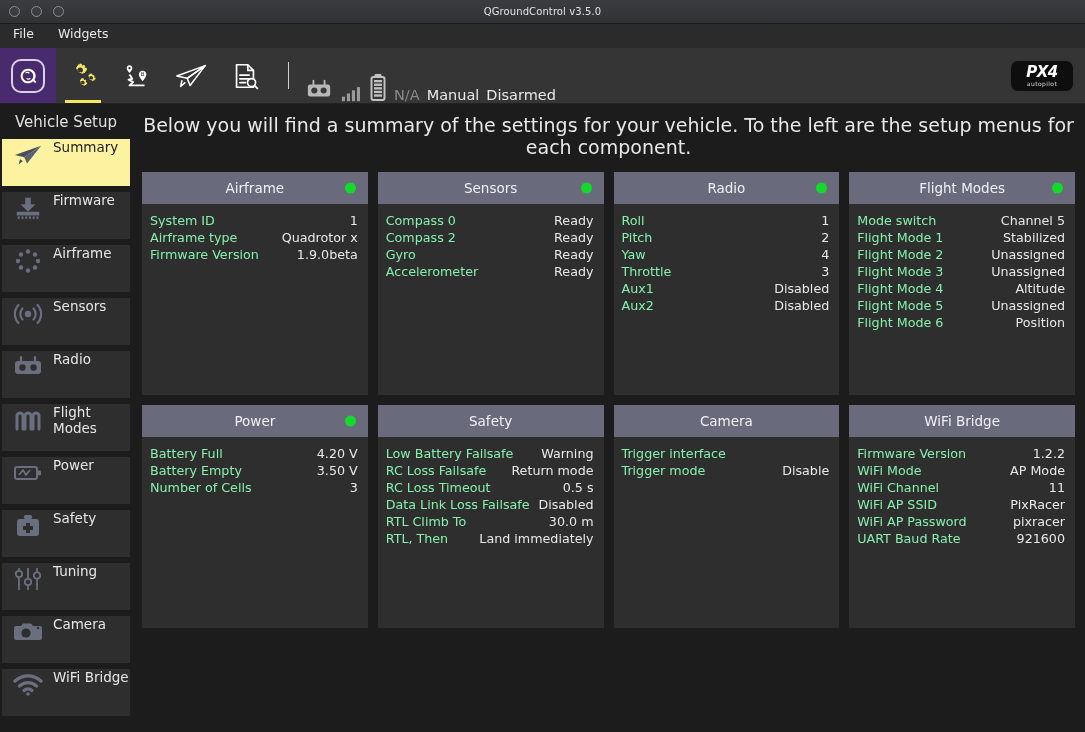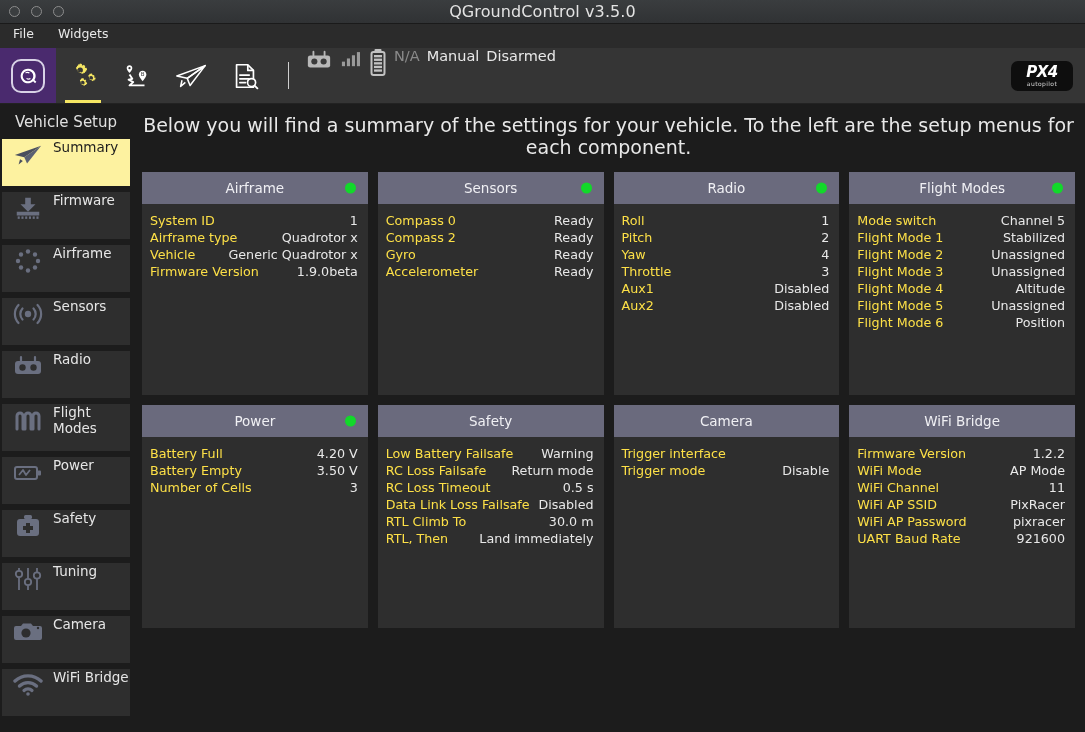--- a/index.html
+++ b/index.html
@@ -18,21 +18,21 @@
     position: relative;
     border-bottom: 1px solid #1a1a1a;
   }
   .wbtns { display: flex; gap: 11px; padding-left: 9px; }
   .wbtn {
     width: 11px; height: 11px; border-radius: 50%;
     background: #3b3e40; border: 1px solid #8c8c8c;
   }
   .title-text {
     position: absolute; left: 0; right: 0; text-align: center;
-    font-size: 16px; color: #e3e3e3; letter-spacing: .1px;
+    font-size: 10px; color: #e3e3e3; letter-spacing: .1px;
     pointer-events: none;
   }
 
   
   .menubar {
     height: 24px; background: #2b2b2b;
     display: flex; align-items: flex-start;
     padding-left: 10px; gap: 18px;
   }
   .menu-item {
@@ -63,21 +63,21 @@
   }
   .tb-btn.sel::after {
     content:""; position: absolute; left: 9px; right: 9px; bottom: 0;
     height: 3px; background: #f5e663;
   }
   .tb-sep {
     width: 1px; background: #cfcfcf;
     margin: 14px 14px 14px 16px;
   }
   .tb-status {
-    display: flex; align-items: flex-start; gap: 7px;
+    display: flex; align-items: flex-end; gap: 7px;
     padding-left: 2px;
   }
   .st-text { font-size: 14.5px; color: #e8e8e8; }
   .st-text.dim { color: #8a8a8a; }
   .tb-spacer { flex: 1; }
   .px4 {
     align-self: center; margin-right: 12px;
     width: 62px; height: 30px; border-radius: 7px;
     background: #0e0e0e;
     display:flex; flex-direction:column;
@@ -138,21 +138,21 @@
   }
   .panel-body {
     background: #2e2e2e; height: 191px;
     padding: 8px 10px 0 8px;
   }
   .row {
     display: flex; justify-content: space-between; align-items: baseline;
     font-size: 12.7px; color: #dcdcdc; line-height: 17px;
     padding: 0 0 0 0;
   }
-  .row .k { color: #fde047; }
+  .row .k { color: #86efac; }
   .row .v { color: #e8e8e8; text-align: right; }
 </style>
 </head>
 <body>
 
 <div class="titlebar">
   <div class="wbtns">
     <div class="wbtn"></div>
     <div class="wbtn"></div>
     <div class="wbtn"></div>
@@ -406,24 +406,20 @@
           <div class="panel-body">
             <div class="row">
               <span class="k">System ID</span>
               <span class="v">1</span>
             </div>
             <div class="row">
               <span class="k">Airframe type</span>
               <span class="v">Quadrotor x</span>
             </div>
             <div class="row">
-              <span class="k">Vehicle</span>
-              <span class="v">Generic Quadrotor x</span>
-            </div>
-            <div class="row">
               <span class="k">Firmware Version</span>
               <span class="v">1.9.0beta</span>
             </div>
           </div>
         </div>
         <div class="panel">
           <div class="panel-head">
             <div class="panel-title">Sensors</div>
             <div class="dot" style="background: rgb(18, 217, 42);"></div>
           </div>

